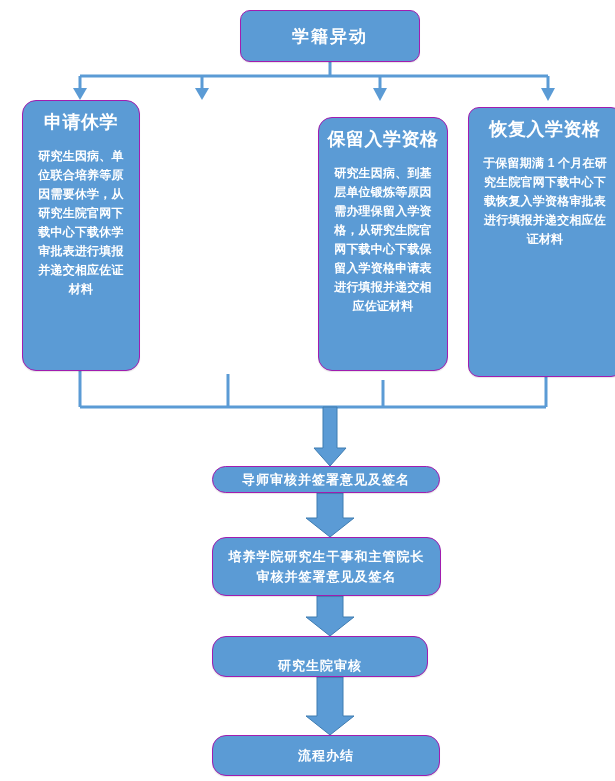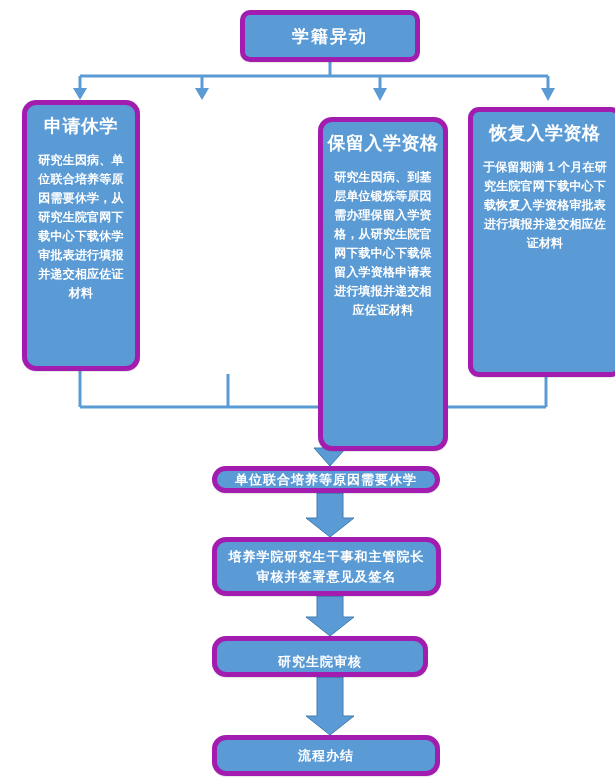--- a/index.html
+++ b/index.html
@@ -22,21 +22,21 @@
     left: 0;
     top: 0;
     width: 615px;
     height: 781px;
     pointer-events: none;
   }
   .node {
     position: absolute;
     box-sizing: border-box;
     background: #5B9BD5;
-    border: 5px solid #a21caf;
+    border: 1px solid #a21caf;
     border-radius: 14px;
     color: #ffffff;
     font-weight: bold;
     text-align: center;
     display: flex;
     flex-direction: column;
     align-items: center;
     box-shadow: 0 1px 1px rgba(0,0,0,0.10);
   }
   .node.center {
@@ -46,21 +46,21 @@
     font-size: 18px;
     line-height: 17px;
     letter-spacing: 0.5px;
     width: 100%;
   }
   .node-body {
     font-size: 12px;
     line-height: 19px;
     letter-spacing: 0.2px;
     width: 100%;
-    padding: 0 7px;
+    padding: 0 13px;
     box-sizing: border-box;
   }
   .root-node {
     border-radius: 10px;
     font-size: 17px;
     letter-spacing: 2px;
     line-height: 22px;
     justify-content: center;
   }
   .stage-label {
@@ -132,32 +132,32 @@
   <div class="node center root-node" style="left:240px; top:10px; width:180px; height:52px;">
     <div class="node-title" style="font-size:17px; letter-spacing:2px;">学籍异动</div>
   </div>
 
   <div class="node col-node" style="left:22px; top:100px; width:118px; height:271px;">
     <div class="node-title">申请休学</div>
     <div class="node-body">研究生因病、单位联合培养等原因需要休学，从研究生院官网下载中心下载休学审批表进行填报并递交相应佐证材料</div>
   </div>
 
 
-  <div class="node col-node" style="left:318px; top:117px; width:130px; height:334px;">
+  <div class="node col-node" style="left:318px; top:117px; width:130px; height:254px;">
     <div class="node-title">保留入学资格</div>
     <div class="node-body">研究生因病、到基层单位锻炼等原因需办理保留入学资格，从研究生院官网下载中心下载保留入学资格申请表进行填报并递交相应佐证材料</div>
   </div>
 
   <div class="node col-node" style="left:468px; top:107px; width:154px; height:270px;border-radius:11px;">
     <div class="node-title">恢复入学资格</div>
     <div class="node-body">于保留期满 1 个月在研究生院官网下载中心下载恢复入学资格审批表进行填报并递交相应佐证材料</div>
   </div>
 
   <div class="node center" style="left:212px; top:466px; width:228px; height:27px;">
-    <div class="stage-label">单位联合培养等原因需要休学</div>
+    <div class="stage-label">导师审核并签署意见及签名</div>
   </div>
 
   <div class="node center" style="left:212px; top:537px; width:229px; height:59px;">
     <div class="stage-label">培养学院研究生干事和主管院长审核并签署意见及签名</div>
   </div>
 
   <div class="node center" style="left:212px; top:636px; width:216px; height:41px;justify-content:flex-end;">
     <div class="stage-label">研究生院审核</div>
   </div>
 

